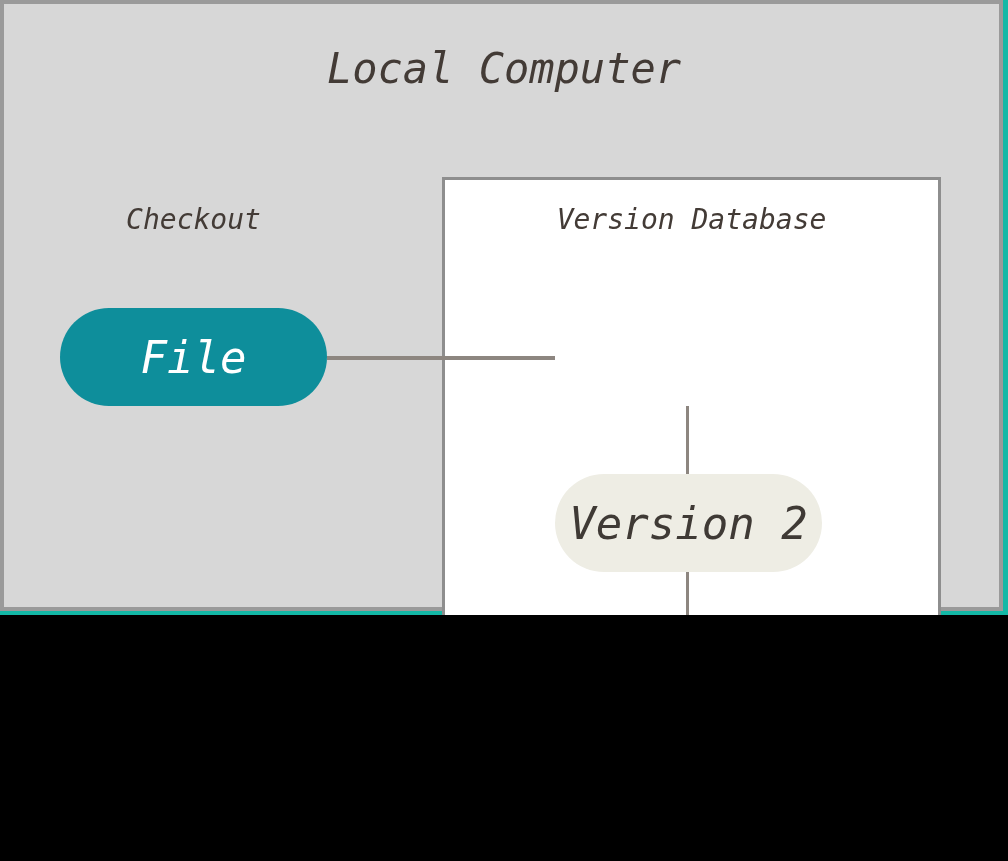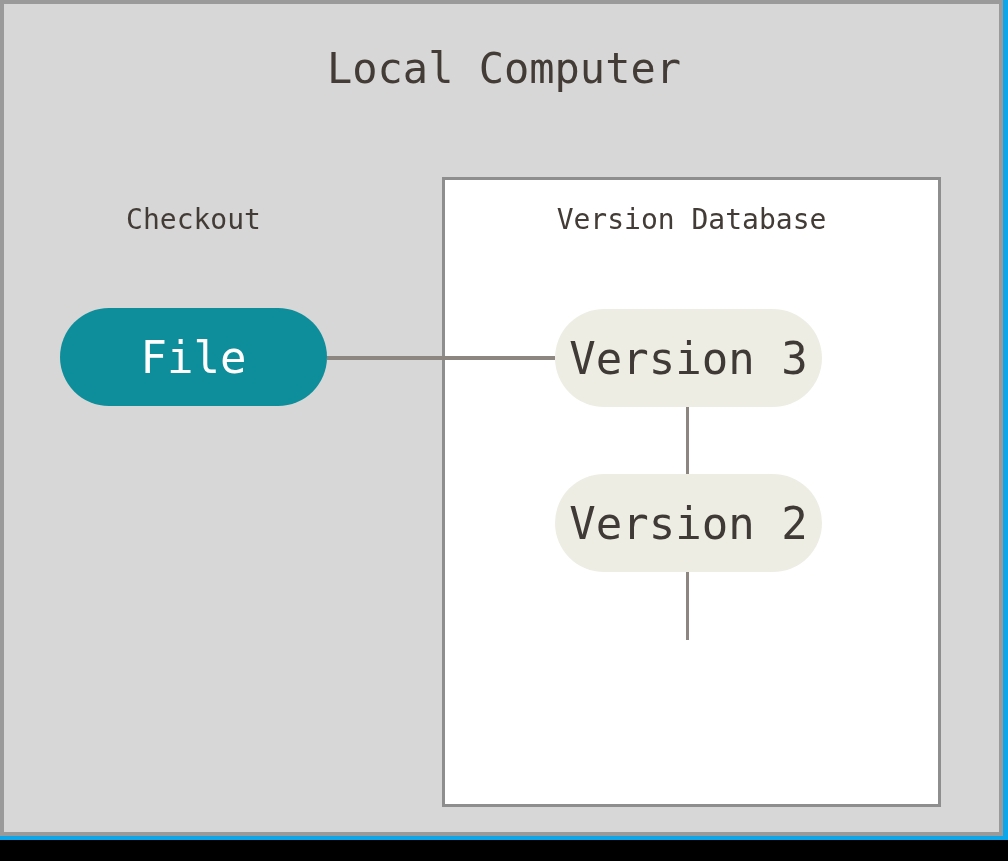--- a/index.html
+++ b/index.html
@@ -4,23 +4,24 @@
 <style>
   html, body {
     margin: 0;
     padding: 0;
     background: #000;
     font-family: "DejaVu Sans Mono", "Liberation Mono", monospace;
   }
   .canvas {
     position: relative;
     width: 1008px;
-    height: 840px;
-    background: #0ea5e9;
+    height: 615px;
+    background: #14b8a6;
     overflow: hidden;
+    font-style: italic;
   }
   
   .panel {
     position: absolute;
     left: 0; top: 0; right: 5px; bottom: 4px;
     background: #d7d7d7;
     border: 4px solid #9a9a9a;
     box-sizing: border-box;
   }
   .diagram-title {
@@ -99,15 +100,14 @@
   <div class="version-db-box"></div>
 
   <div class="section-label version-db-label">Version Database</div>
 
   <div class="connector h-file-v3"></div>
   <div class="connector v-v3-v2"></div>
   <div class="connector v-v2-v1"></div>
 
   <div class="pill file">File</div>
 
-  <div class="pill version v3">Version 3</div>
   <div class="pill version v2">Version 2</div>
 </div>
 
 </body></html>

